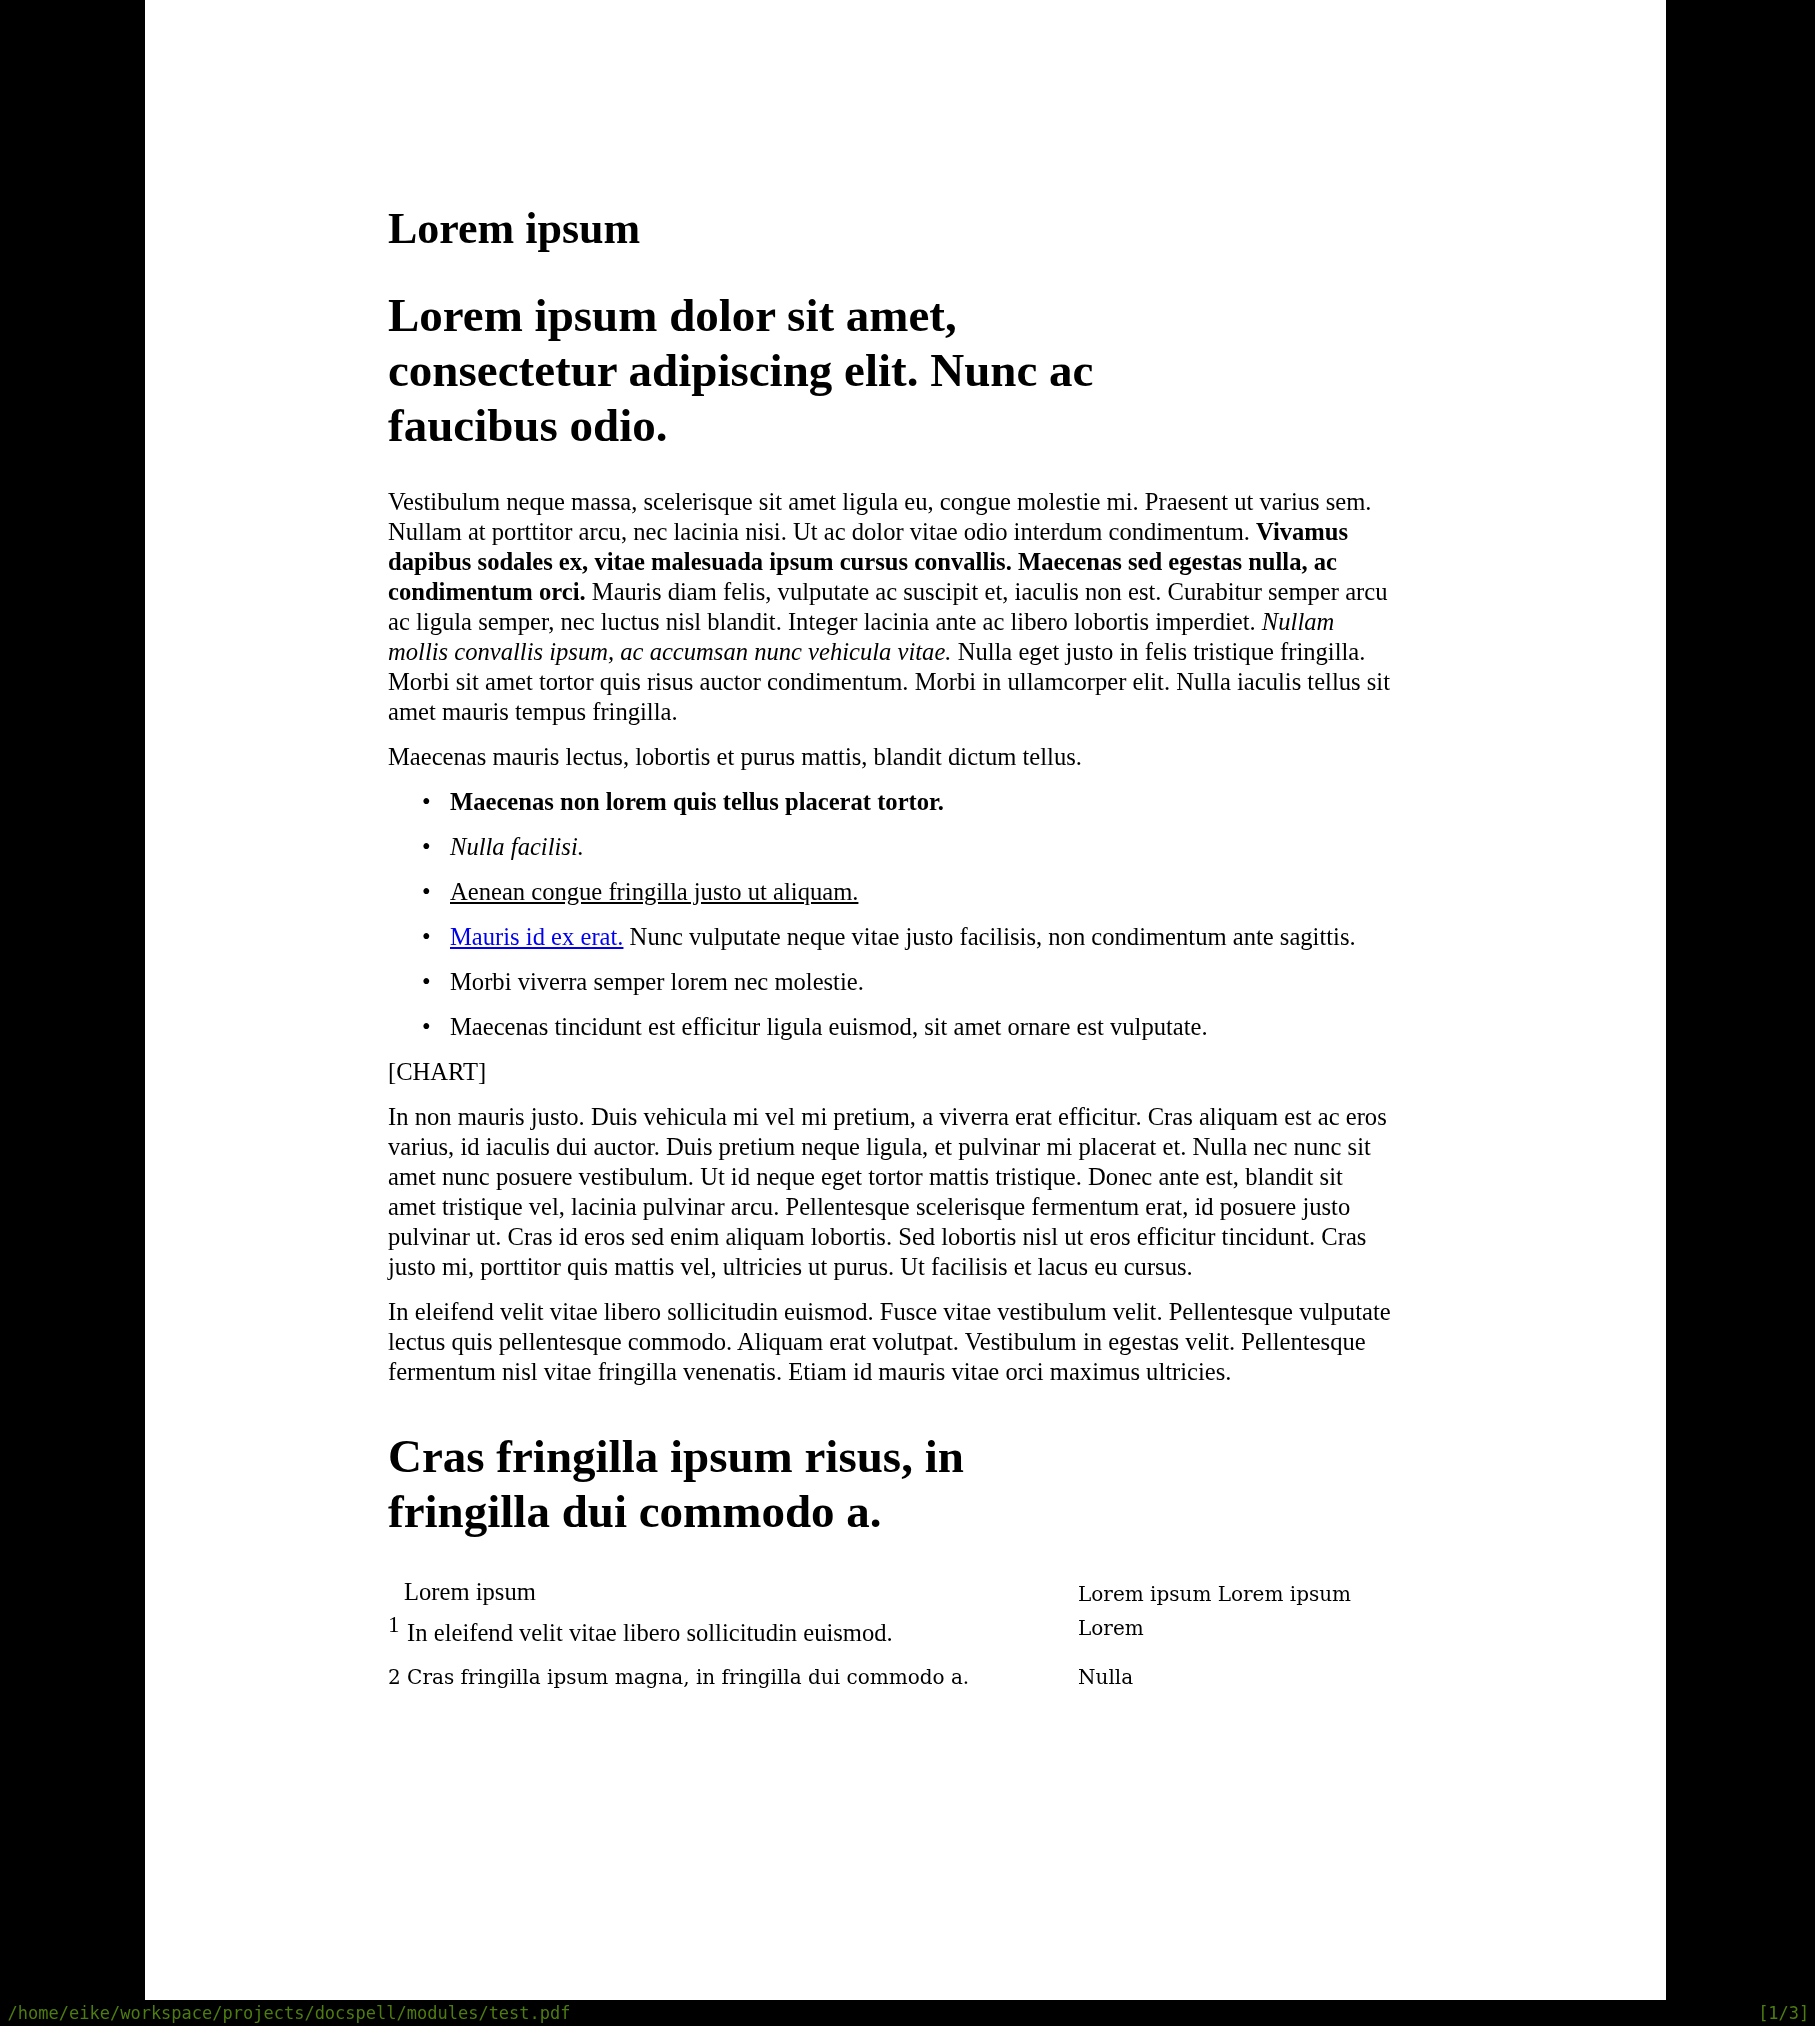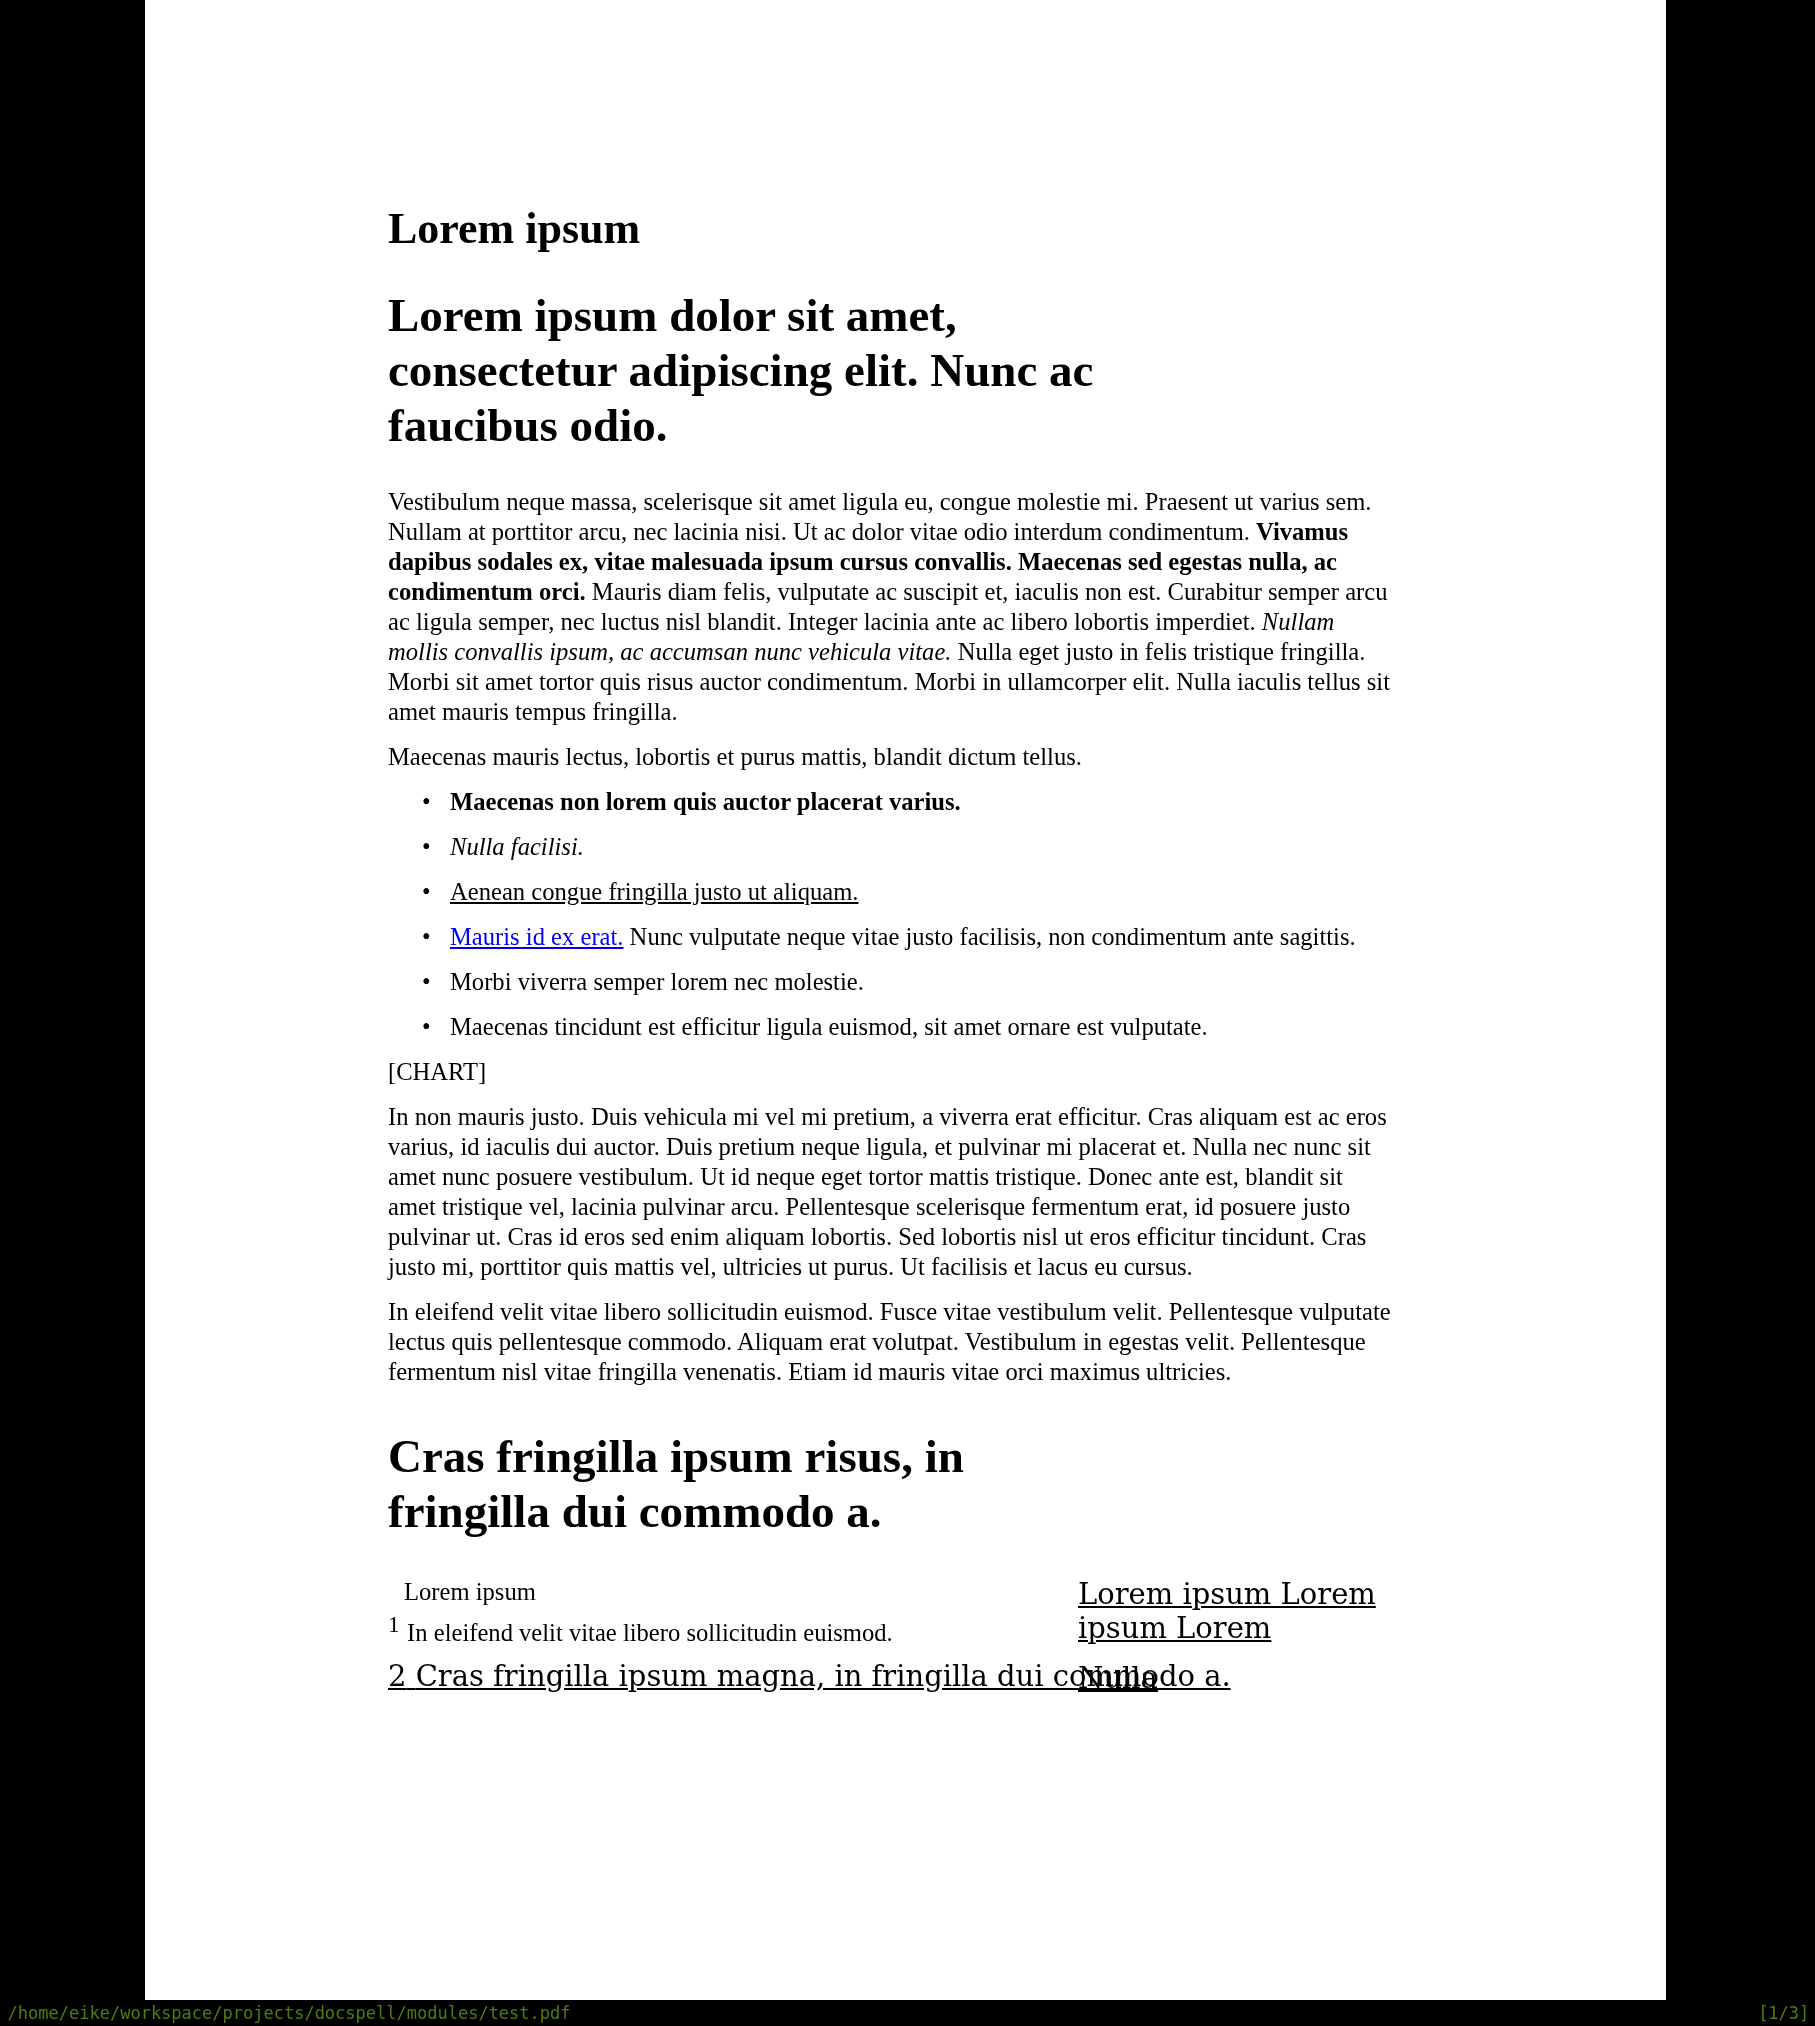--- a/index.html
+++ b/index.html
@@ -97,22 +97,21 @@
   }
   .fn-sup {
     display: inline-block;
     font-size: 23px;
     position: relative;
     top: -9.5px;
     margin-right: 7.6px;
   }
   .fn-note2-text, .fn-right-cell, .fn-right-ipsum {
     font-family: "DejaVu Serif", serif;
-    font-size: 29px;
-    text-decoration: underline;
+    font-size: 20px;
   }
   .fn-right-cell {
     position: absolute;
     left: 690px;
     top: 0;
     width: 341px;
     line-height: 34px;
     white-space: normal;
   }
   .fn-right-ipsum {
@@ -150,21 +149,21 @@
           <div>Lorem ipsum dolor sit amet,</div>
           <div>consectetur adipiscing elit. Nunc ac</div>
           <div>faucibus odio.</div>
         </h2>
 
       <p class="body-para"><span class="seg-normal">Vestibulum neque massa, scelerisque sit amet ligula eu, congue molestie mi. Praesent ut varius sem. Nullam at porttitor arcu, nec lacinia nisi. Ut ac dolor vitae odio interdum condimentum. </span><span class="seg-bold">Vivamus dapibus sodales ex, vitae malesuada ipsum cursus convallis. Maecenas sed egestas nulla, ac condimentum orci.</span><span class="seg-normal"> Mauris diam felis, vulputate ac suscipit et, iaculis non est. Curabitur semper arcu ac ligula semper, nec luctus nisl blandit. Integer lacinia ante ac libero lobortis imperdiet. </span><span class="seg-italic">Nullam mollis convallis ipsum, ac accumsan nunc vehicula vitae.</span><span class="seg-normal"> Nulla eget justo in felis tristique fringilla. Morbi sit amet tortor quis risus auctor condimentum. Morbi in ullamcorper elit. Nulla iaculis tellus sit amet mauris tempus fringilla.</span></p>
 
       <p class="body-para">Maecenas mauris lectus, lobortis et purus mattis, blandit dictum tellus.</p>
 
       <ul class="bullets">
-          <li><span class="seg-bold">Maecenas non lorem quis auctor placerat varius.</span></li>
+          <li><span class="seg-bold">Maecenas non lorem quis tellus placerat tortor.</span></li>
           <li><span class="seg-italic">Nulla facilisi.</span></li>
           <li><span class="seg-underline">Aenean congue fringilla justo ut aliquam.</span></li>
           <li><a class="seg-link" href="#">Mauris id ex erat.</a><span class="seg-normal"> Nunc vulputate neque vitae justo facilisis, non condimentum ante sagittis.</span></li>
           <li><span class="seg-normal">Morbi viverra semper lorem nec molestie.</span></li>
           <li><span class="seg-normal">Maecenas tincidunt est efficitur ligula euismod, sit amet ornare est vulputate.</span></li>
         </ul>
 
       <p class="chart-ph">[CHART]</p>
 
       <p class="body-para">In non mauris justo. Duis vehicula mi vel mi pretium, a viverra erat efficitur. Cras aliquam est ac eros varius, id iaculis dui auctor. Duis pretium neque ligula, et pulvinar mi placerat et. Nulla nec nunc sit amet nunc posuere vestibulum. Ut id neque eget tortor mattis tristique. Donec ante est, blandit sit amet tristique vel, lacinia pulvinar arcu. Pellentesque scelerisque fermentum erat, id posuere justo pulvinar ut. Cras id eros sed enim aliquam lobortis. Sed lobortis nisl ut eros efficitur tincidunt. Cras justo mi, porttitor quis mattis vel, ultricies ut purus. Ut facilisis et lacus eu cursus.</p>

